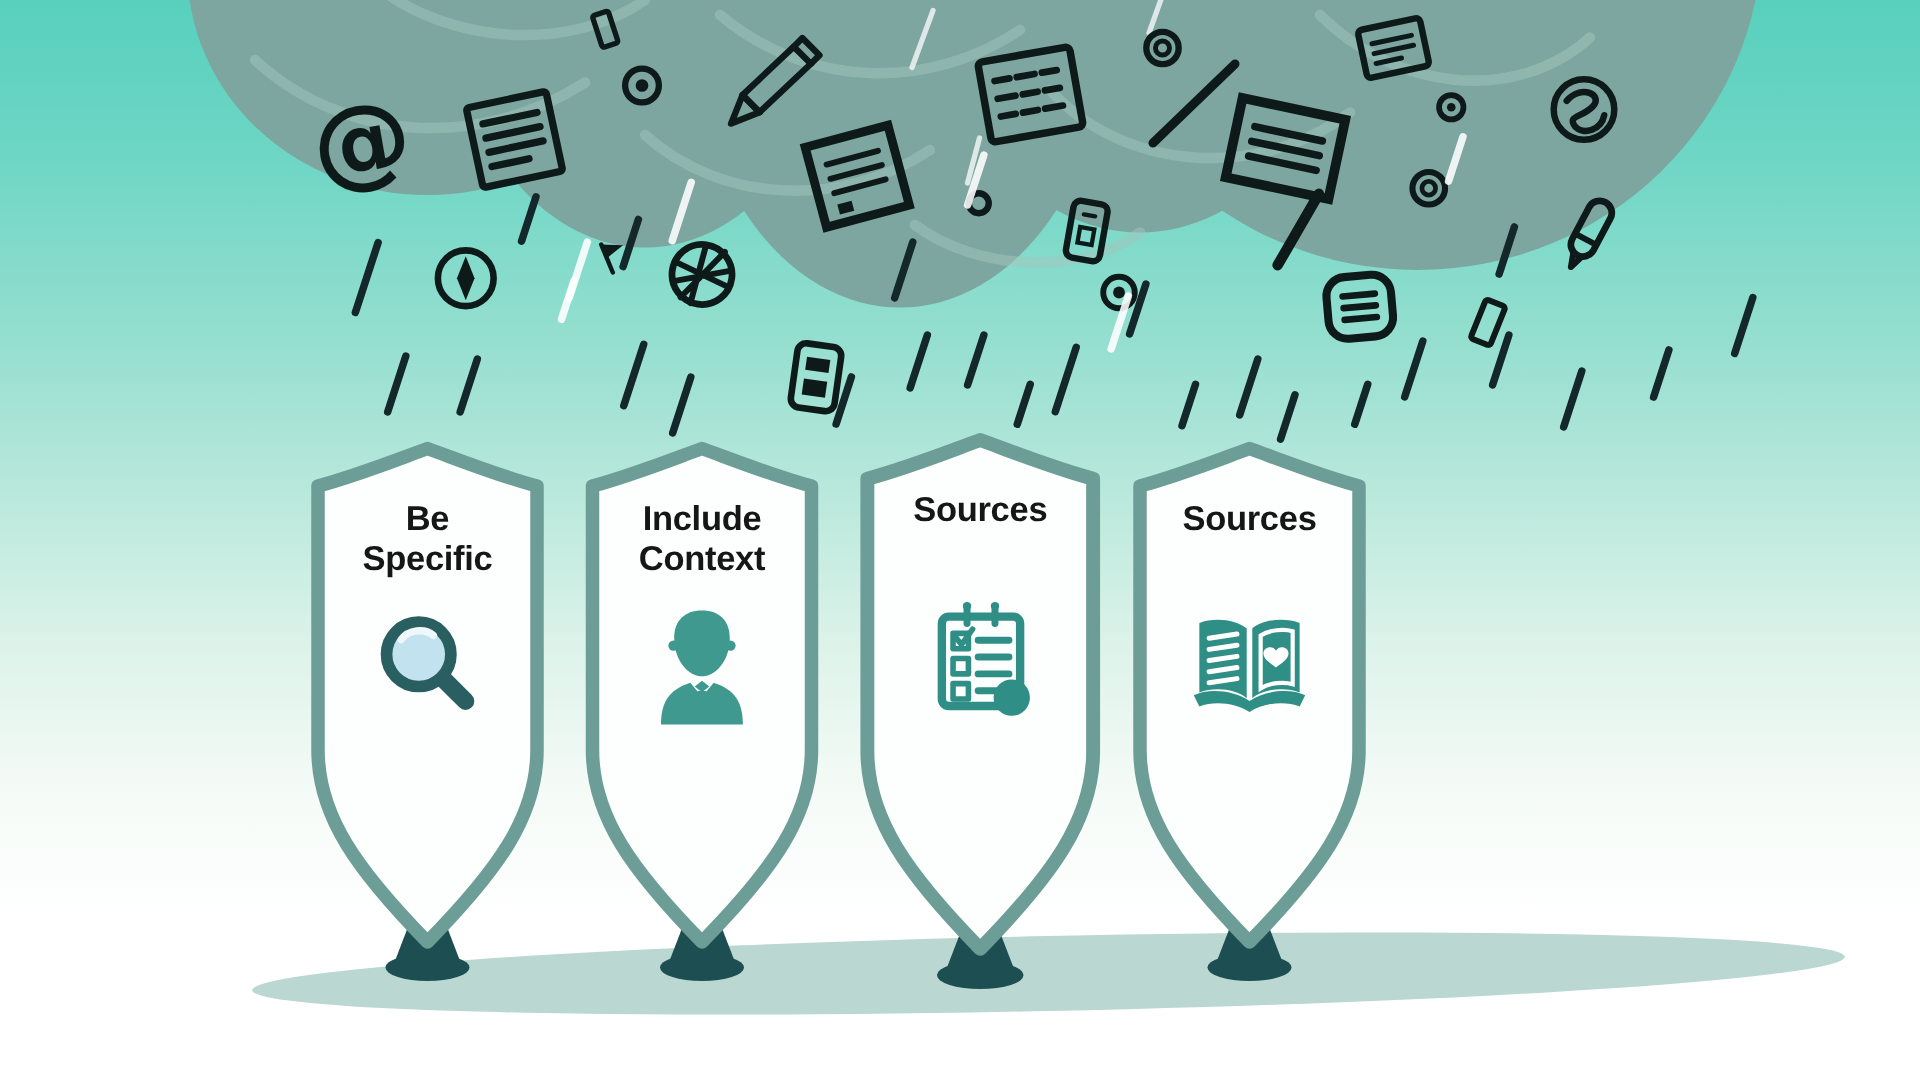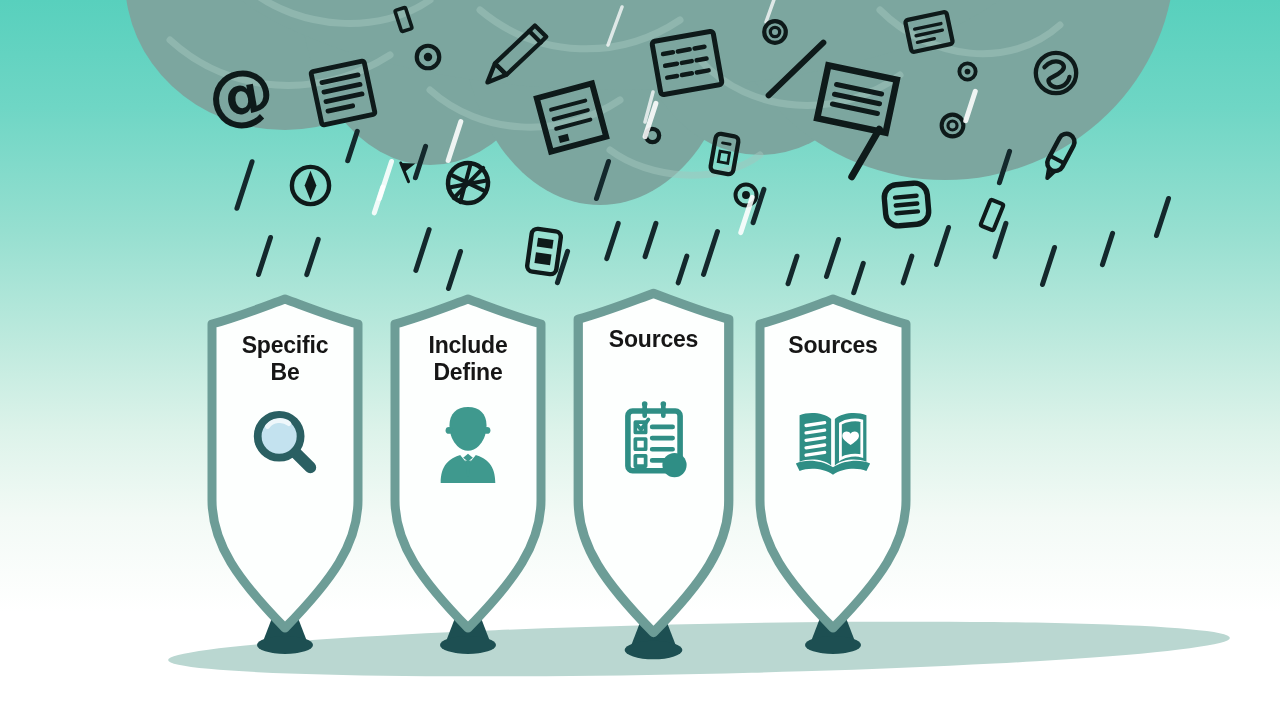--- a/index.html
+++ b/index.html
@@ -264,41 +264,41 @@
 
   <div class="shield s1">
     <svg class="shape" viewBox="0 0 162 378">
       <g fill="#1d4f52">
         <path d="M68 326 L94 326 L104 352 L58 352 Z"></path>
         <ellipse cx="81" cy="353" rx="28" ry="9"></ellipse>
       </g>
       <path d="M81 7 C103 15 128 25 154 32 L154 208 C154 252 128 288 81 336 C34 288 8 252 8 208 L8 32 C34 25 59 15 81 7 Z" fill="#fdfffe" stroke="#6d9d97" stroke-width="9" stroke-linejoin="round"></path>
     </svg>
     <div class="label">
+      <span>Be</span>
       <span>Specific</span>
-      <span>Be</span>
     </div>
     <svg class="sicon" viewBox="0 0 80 82">
       <circle cx="34" cy="32" r="22" fill="#c3e2ef" stroke="#2a5f62" stroke-width="8"></circle>
       <path d="M22 22 C27 15 38 14 44 19" stroke="#eef7fb" stroke-width="5" fill="none" stroke-linecap="round"></path>
       <line x1="51" y1="49" x2="66" y2="64" stroke="#2a5f62" stroke-width="12" stroke-linecap="round"></line>
     </svg>
   </div>
 
   <div class="shield s2">
     <svg class="shape" viewBox="0 0 162 378">
       <g fill="#1d4f52">
         <path d="M68 326 L94 326 L104 352 L58 352 Z"></path>
         <ellipse cx="81" cy="353" rx="28" ry="9"></ellipse>
       </g>
       <path d="M81 7 C103 15 128 25 154 32 L154 208 C154 252 128 288 81 336 C34 288 8 252 8 208 L8 32 C34 25 59 15 81 7 Z" fill="#fdfffe" stroke="#6d9d97" stroke-width="9" stroke-linejoin="round"></path>
     </svg>
     <div class="label">
       <span>Include</span>
-      <span>Define</span>
+      <span>Context</span>
     </div>
     <svg class="sicon" viewBox="0 0 80 82">
       <g fill="#3f998e">
         <path d="M40 2 C28 2 21 9 21 21 C21 31 25 38 29 42 C32 45 36 47 40 47 C44 47 48 45 51 42 C55 38 59 31 59 21 C59 9 52 2 40 2 Z"></path>
         <circle cx="20.5" cy="26" r="3.5"></circle>
           <circle cx="59.5" cy="26" r="3.5"></circle>
         <path d="M12 80 C12 62 20 55 33 51 L40 58 L47 51 C60 55 68 62 68 80 Z"></path>
       </g>
       <path d="M30 49 L40 61 L50 49 L46 46 L40 52 L34 46 Z" fill="#fdfffe"></path>
       <g fill="#3f998e">

